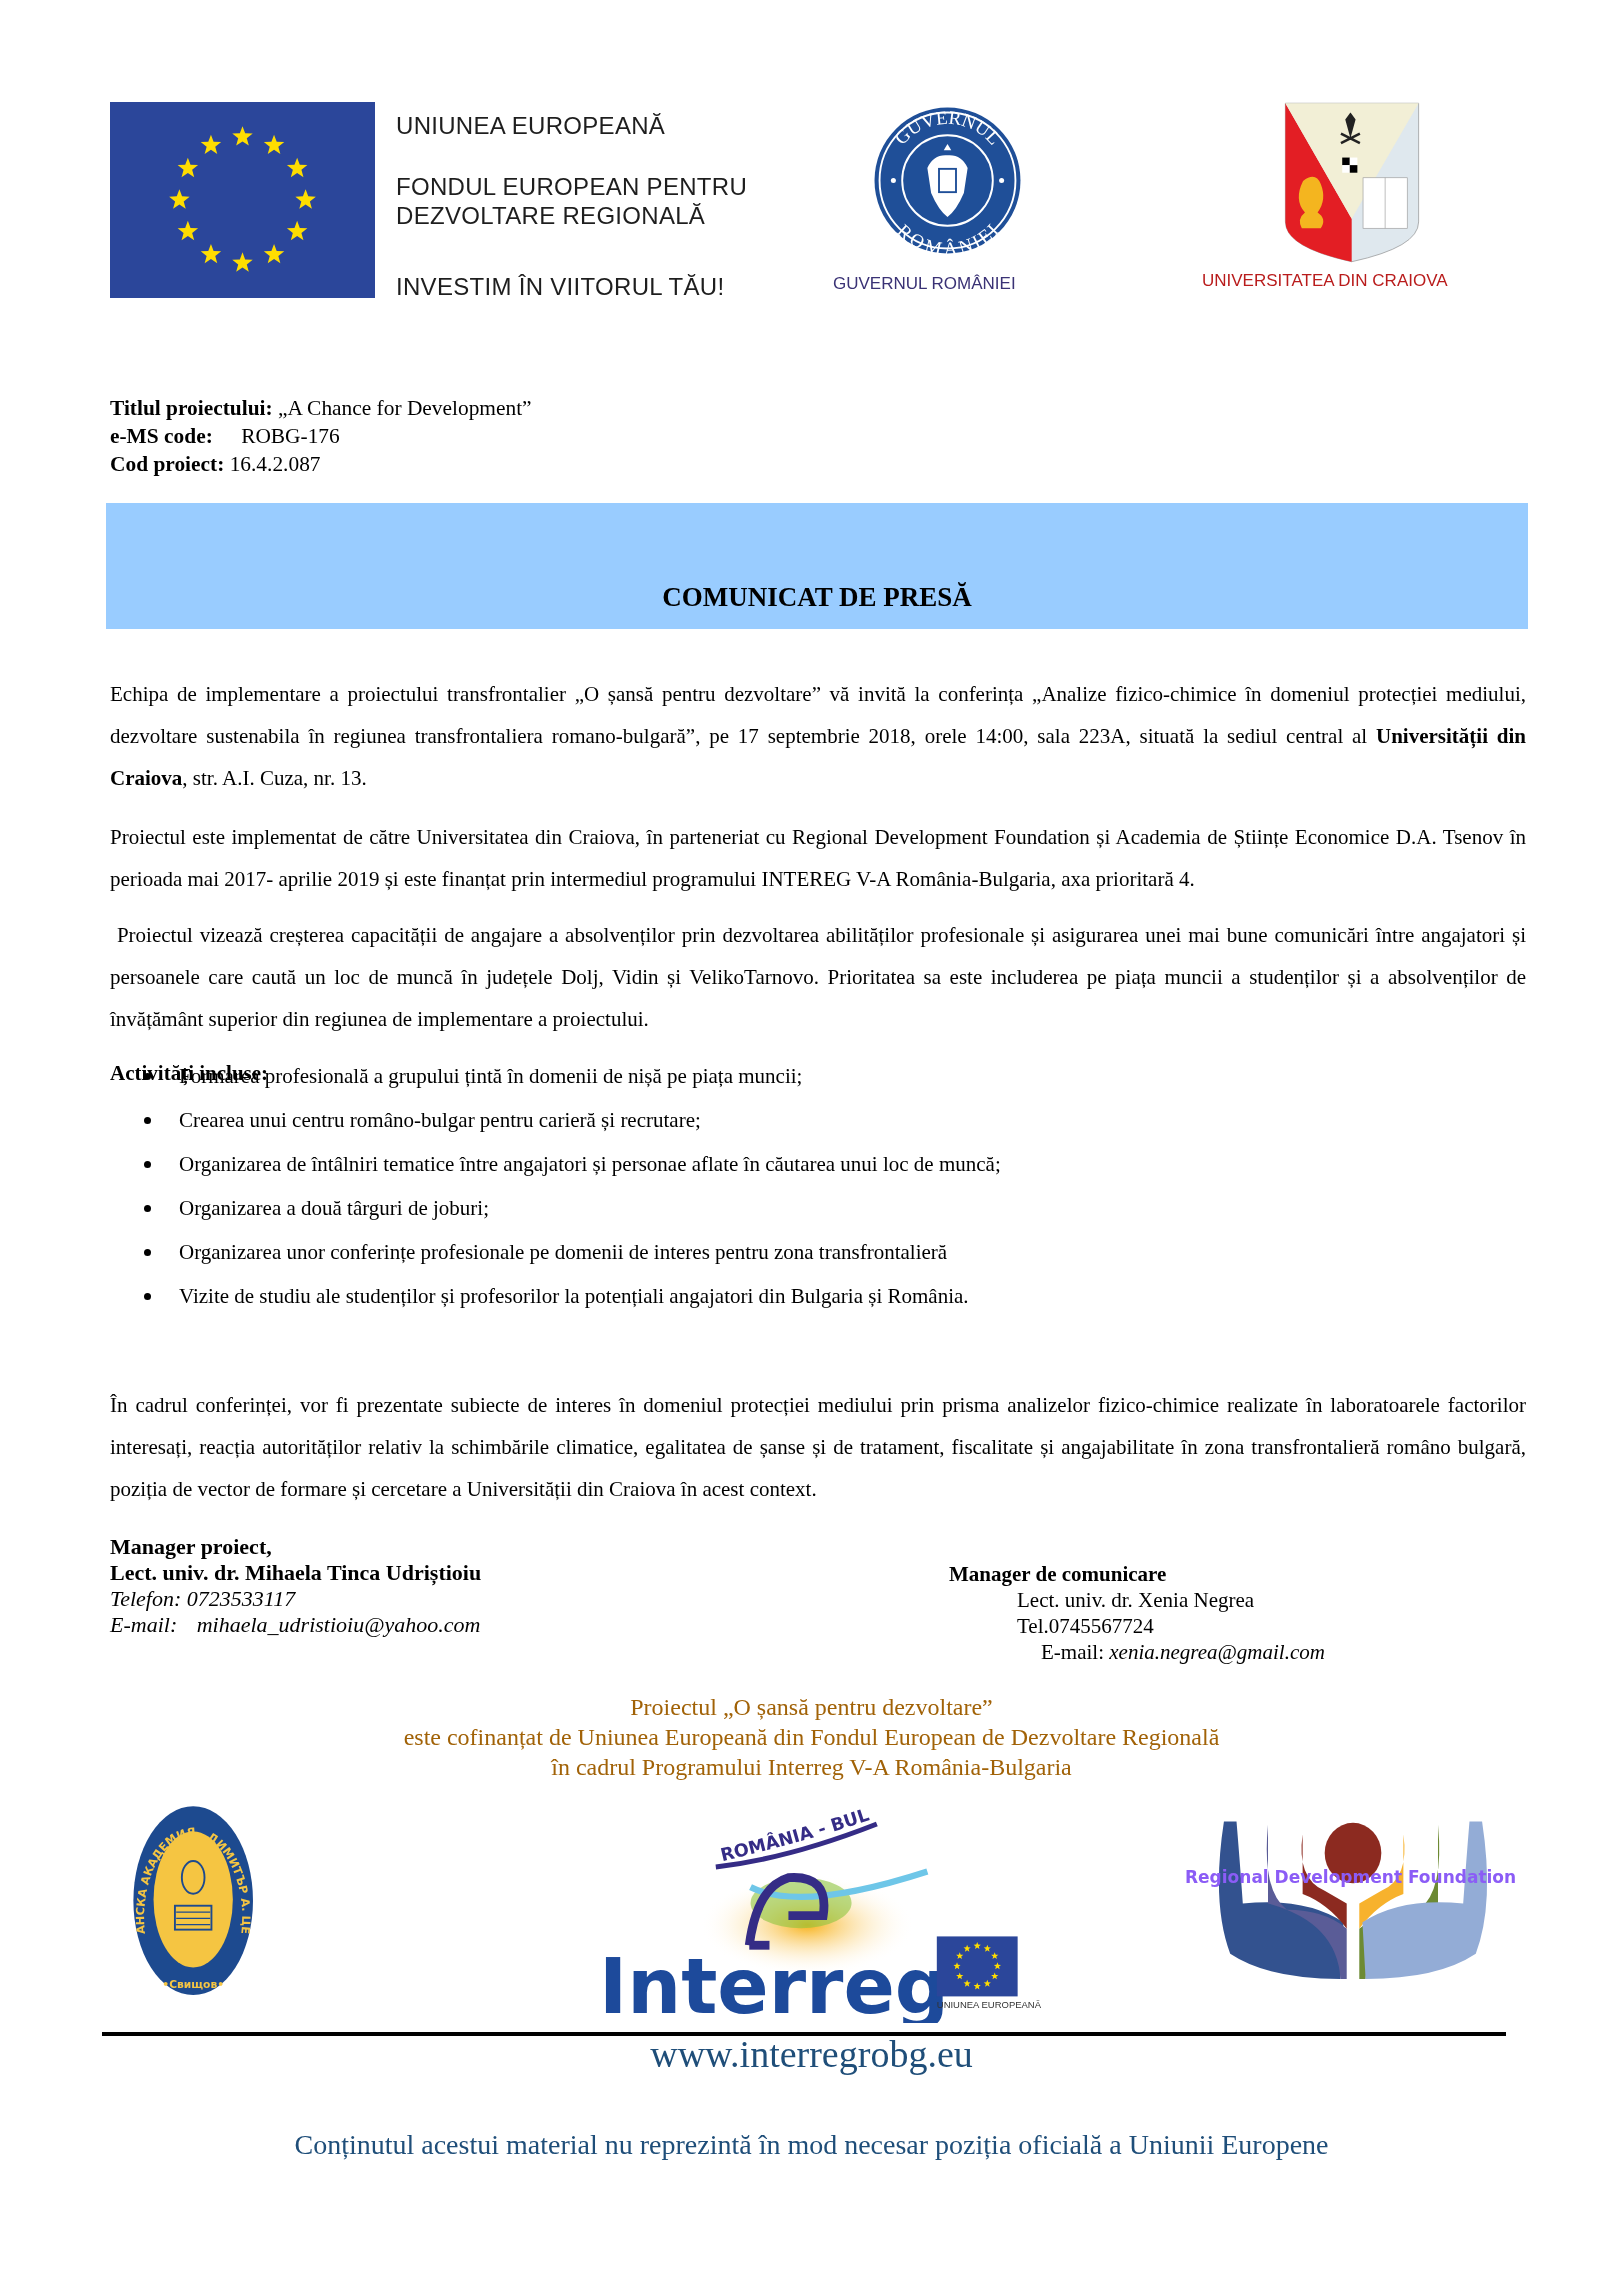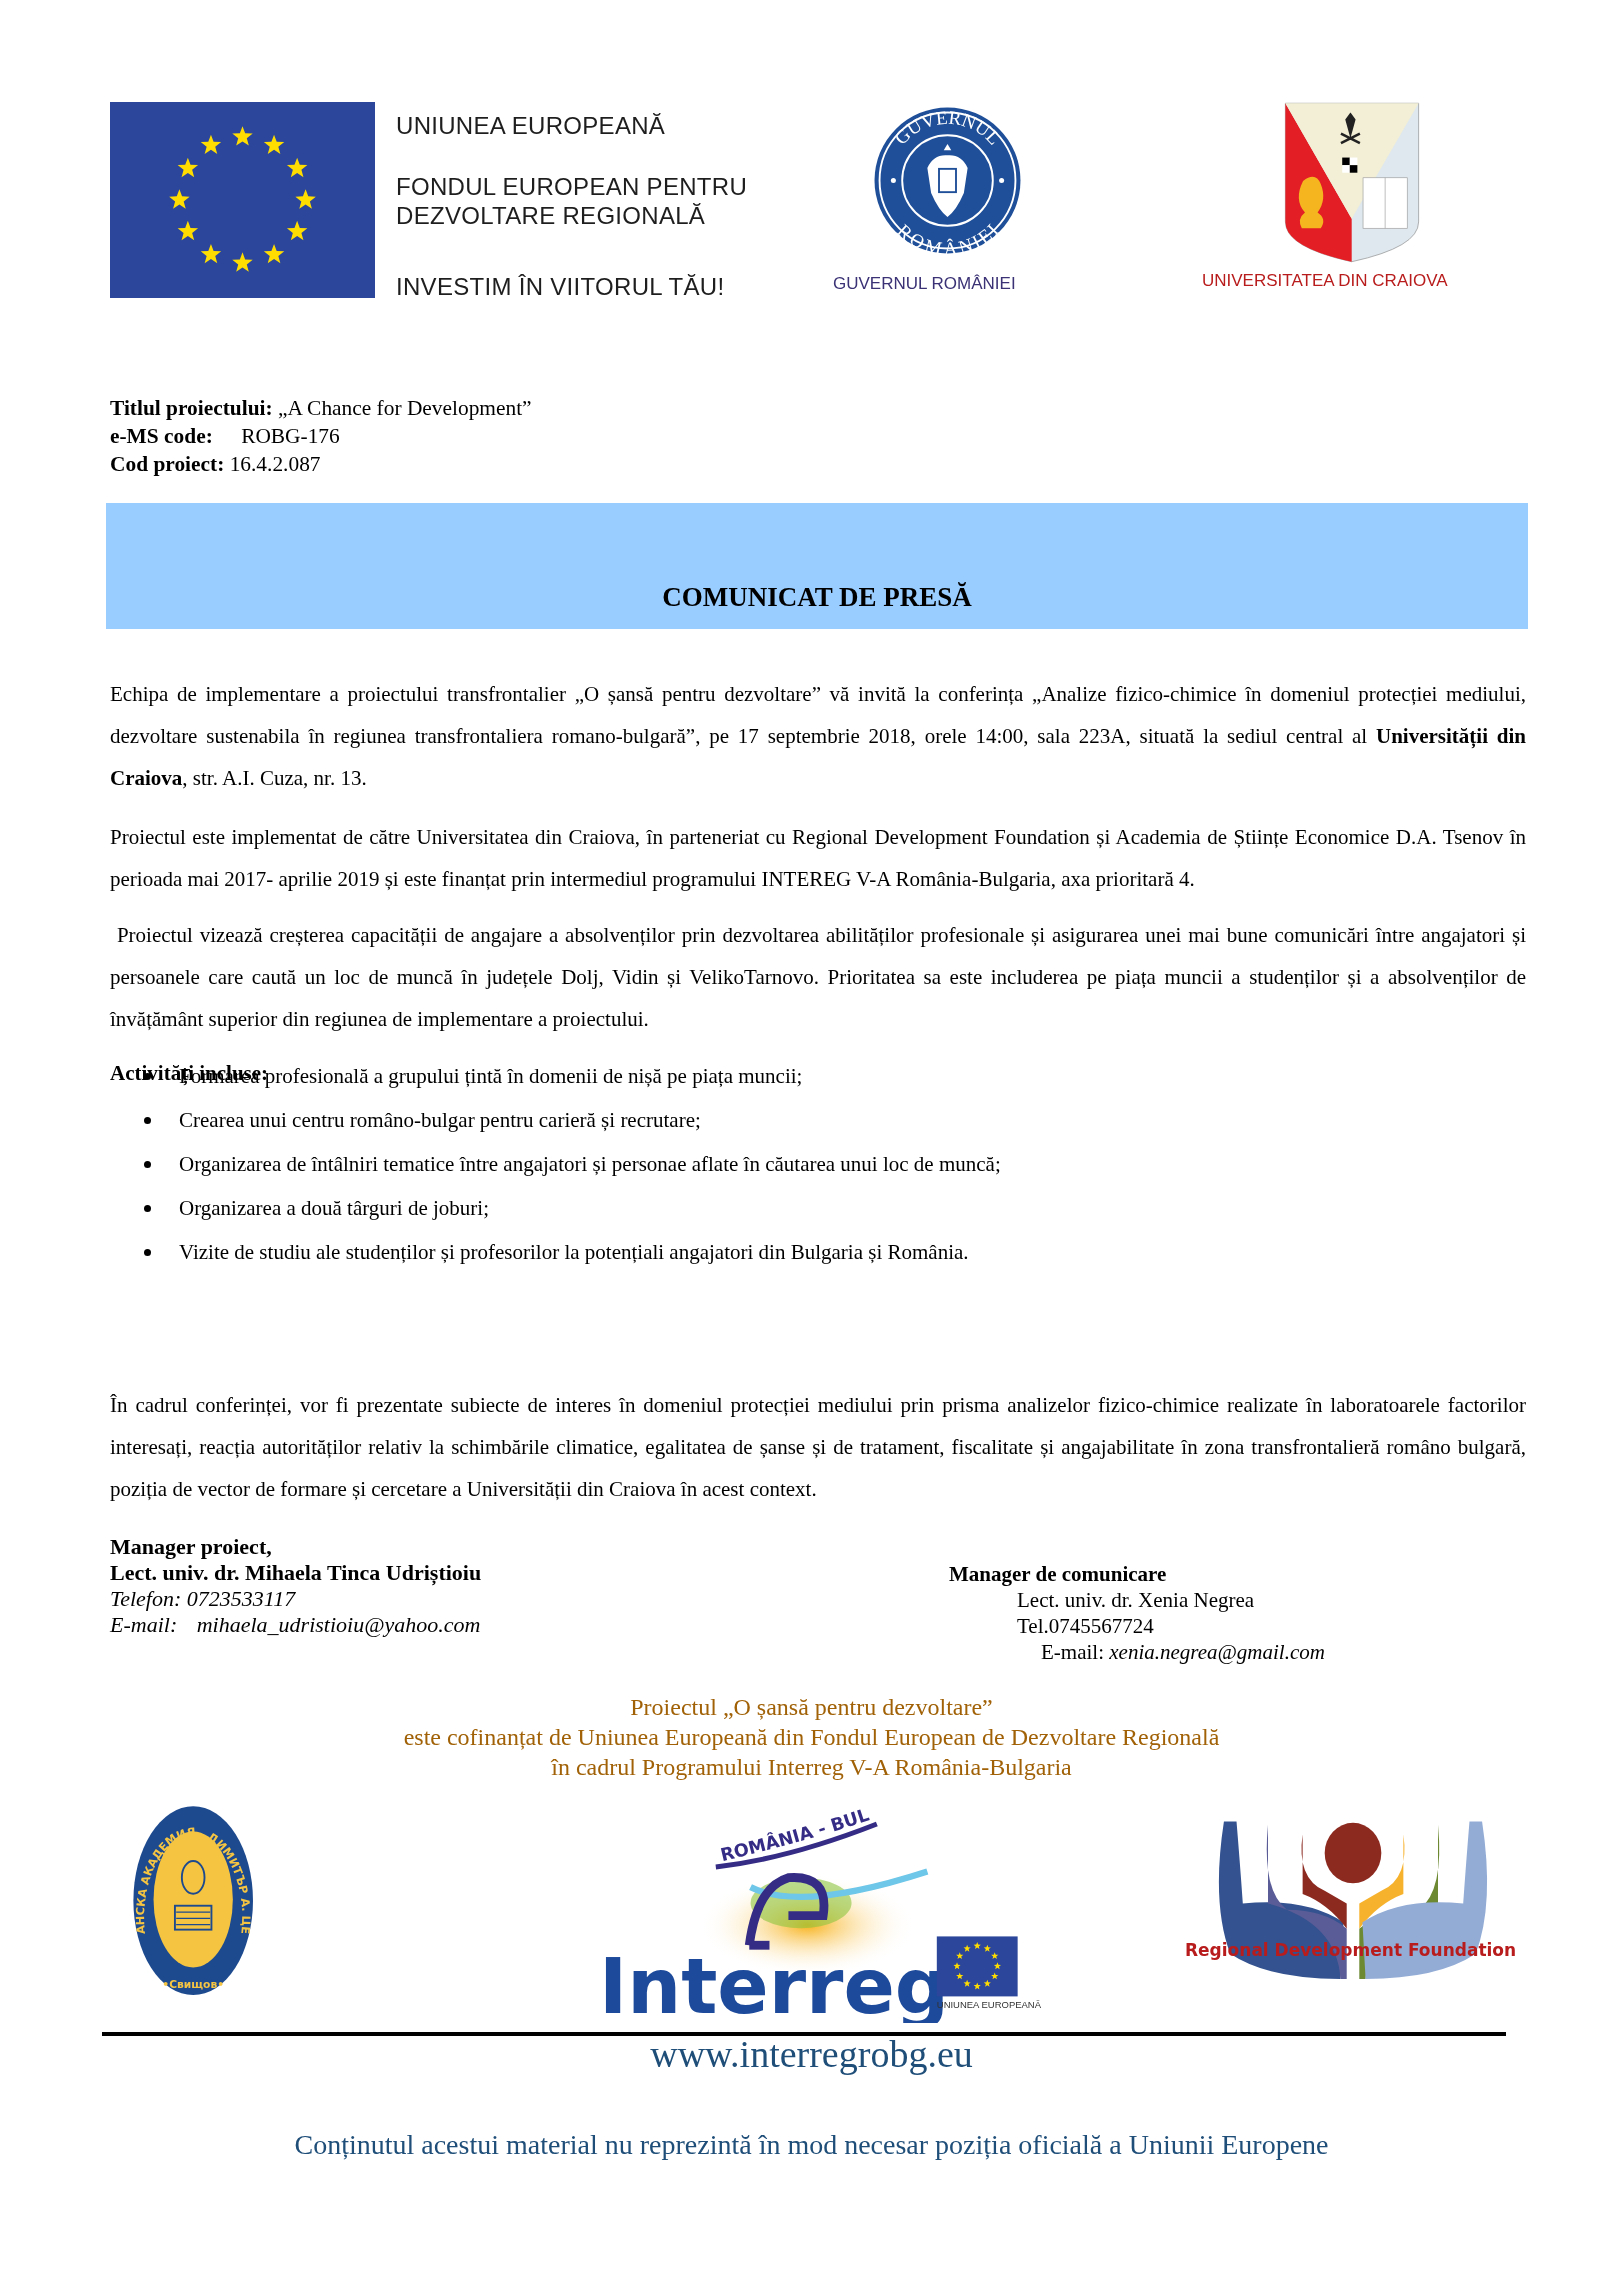--- a/index.html
+++ b/index.html
@@ -43,21 +43,21 @@
   #cm { left:949px; top:1525px; font-size:21px; line-height:26px; }
   #cm .bold { font-weight:bold; }
 
   
   #cofin { left:0; width:1623px; top:1656px; text-align:center; color:#a16207; font-size:24px; line-height:30px; }
 
   
   #tsenov-logo { left:132px; top:1769px; width:123px; height:192px; }
   #interreg-logo { left:599px; top:1769px; width:442px; height:218px; }
   #rdf-logo { left:1192px; top:1773px; width:322px; height:170px; }
-  #rdf-label { left:1185px; top:1904px; font-size:17px; font-weight:bold; color:#b91c1c; }
+  #rdf-label { left:1185px; top:1831px; font-size:17px; font-weight:bold; color:#8b5cf6; }
 
   #rule { left:102px; top:1996px; width:1404px; height:4.4px; background:#000; }
   #website { left:0; width:1623px; top:1996px; text-align:center; color:#1f4e79; font-size:38px; }
   #disclaimer { left:0; width:1623px; top:2093px; text-align:center; color:#1f4e79; font-size:28px; }
 </style>
 </head>
 <body>
 
 <div class="abs" id="eu-flag">
   <svg width="265" height="196" viewBox="0 0 420 310">
@@ -151,20 +151,21 @@
 
 <div class="abs para" id="p2">Proiectul este implementat de către Universitatea din Craiova, în parteneriat cu Regional Development Foundation și Academia de Științe Economice D.A. Tsenov în perioada mai 2017- aprilie 2019 și este finanțat prin intermediul programului INTEREG V-A România-Bulgaria, axa prioritară 4.</div>
 <div class="abs para" id="p3" style="white-space:pre-wrap;"> Proiectul vizează creșterea capacității de angajare a absolvenților prin dezvoltarea abilităților profesionale și asigurarea unei mai bune comunicări între angajatori și persoanele care caută un loc de muncă în județele Dolj, Vidin și VelikoTarnovo. Prioritatea sa este includerea pe piața muncii a studenților și a absolvenților de învățământ superior din regiunea de implementare a proiectului.</div>
 
 <div class="abs" id="act-title">Activități incluse:</div>
 <ul class="abs" id="act-list">
   <li><span class="bullet"></span><span>Formarea profesională a grupului țintă în domenii de nișă pe piața muncii;</span></li>
   <li><span class="bullet"></span><span>Crearea unui centru româno-bulgar pentru carieră și recrutare;</span></li>
   <li><span class="bullet"></span><span>Organizarea de întâlniri tematice între angajatori și personae aflate în căutarea unui loc de muncă;</span></li>
   <li><span class="bullet"></span><span>Organizarea a două târguri de joburi;</span></li>
+  <li><span class="bullet"></span><span>Organizarea unor conferințe profesionale pe domenii de interes pentru zona transfrontalieră</span></li>
   <li><span class="bullet"></span><span>Vizite de studiu ale studenților și profesorilor la potențiali angajatori din Bulgaria și România.</span></li>
 </ul>
 
 <div class="abs para" id="p4">În cadrul conferinței, vor fi prezentate subiecte de interes în domeniul protecției mediului prin prisma analizelor fizico-chimice realizate în laboratoarele factorilor interesați, reacția autorităților relativ la schimbările climatice, egalitatea de șanse și de tratament, fiscalitate și angajabilitate în zona transfrontalieră româno bulgară, poziția de vector de formare și cercetare a Universității din Craiova în acest context.</div>
 
 <div class="abs" id="pm">
   <div class="bold">Manager proiect,</div>
   <div class="bold">Lect. univ. dr. Mihaela Tinca Udriștioiu</div>
   <div class="ital">Telefon: 0723533117</div>
   <div class="ital">

